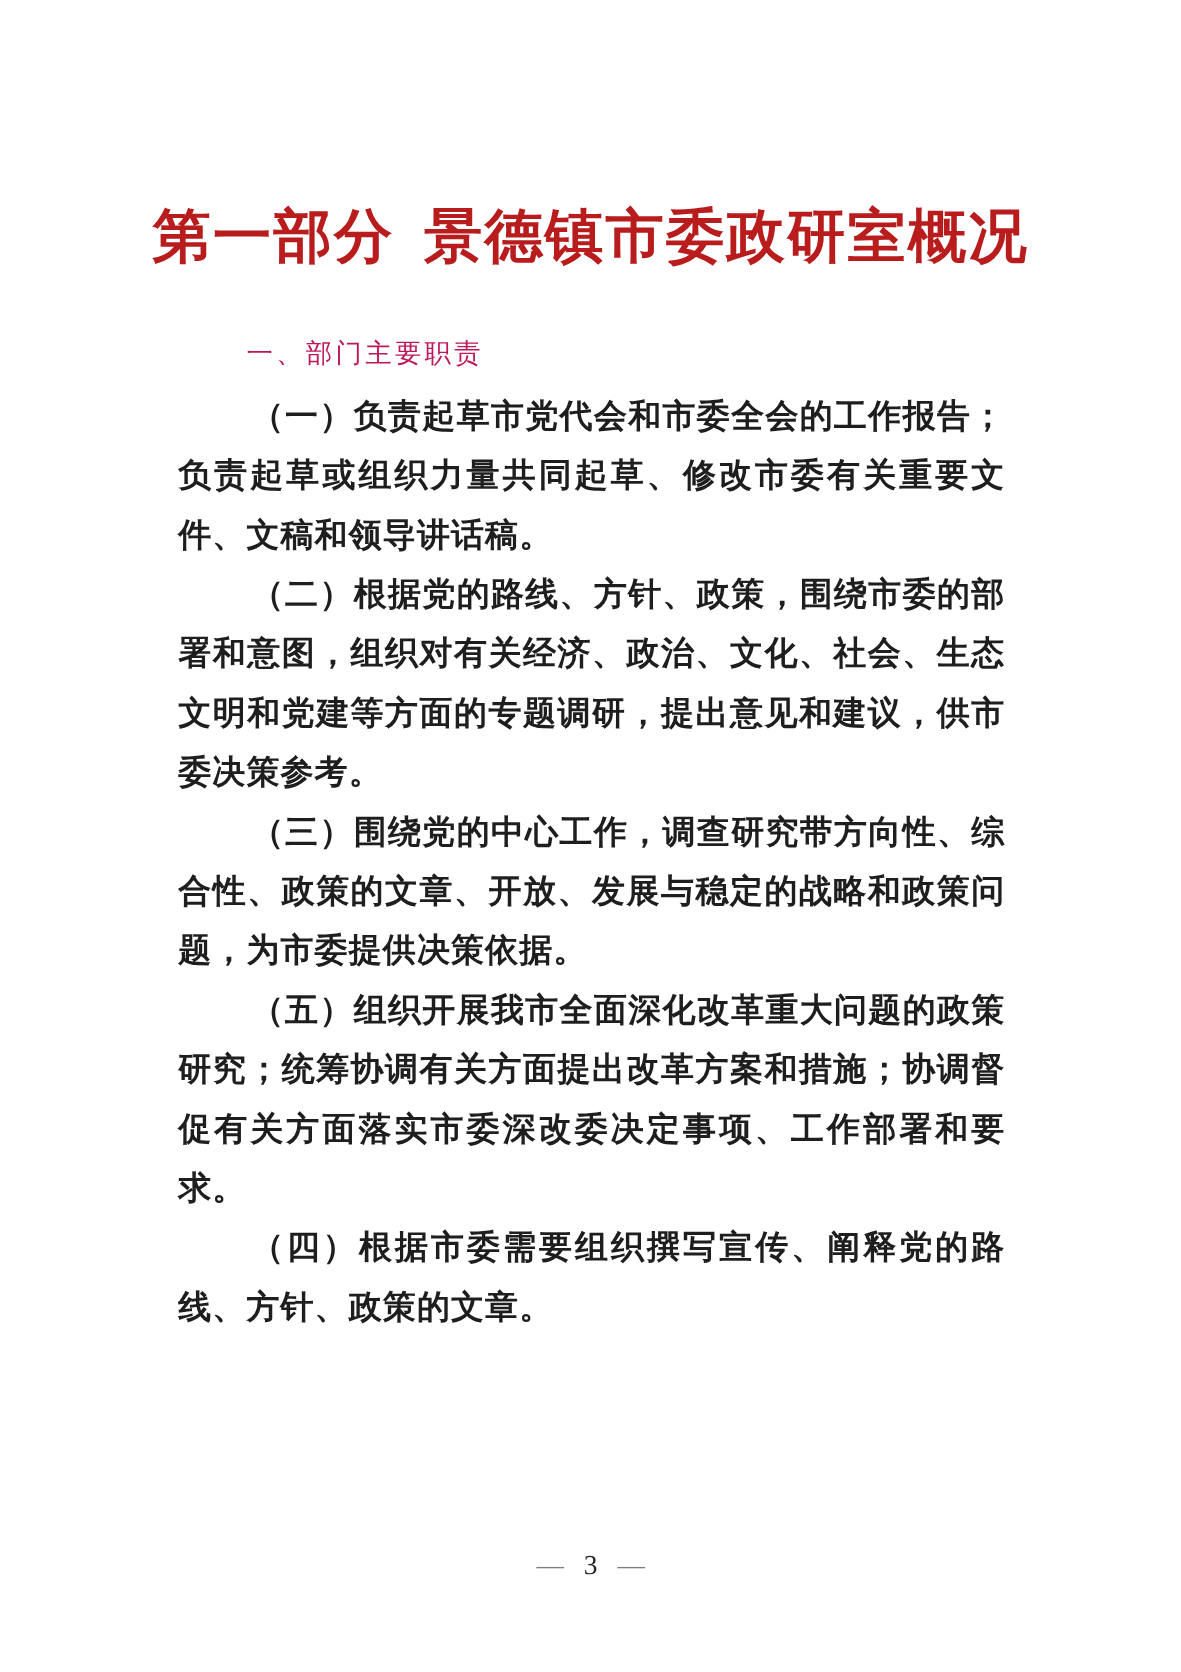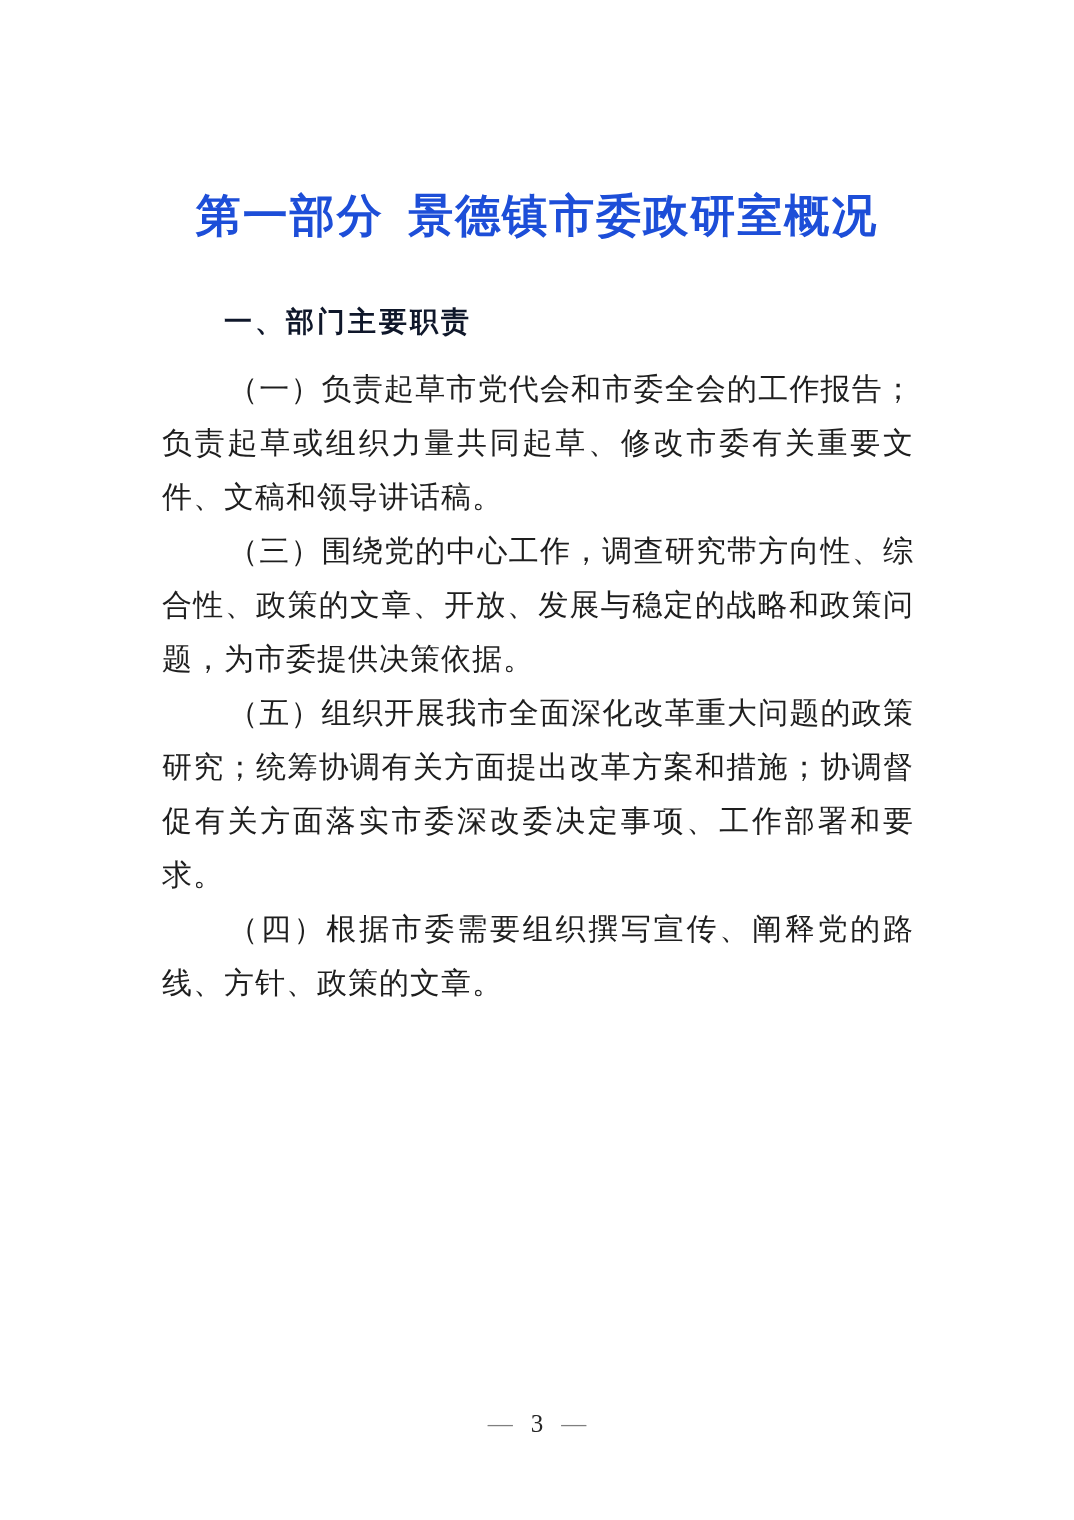--- a/index.html
+++ b/index.html
@@ -17,49 +17,50 @@
     color: #1b1b1b;
   }
   .doc-title {
     position: absolute;
     top: 190px;
     left: 0;
     width: 100%;
     text-align: center;
     font-family: "Liberation Sans", "DejaVu Sans", sans-serif;
     font-weight: bold;
-    font-size: 45px;
+    font-size: 53px;
     line-height: 52px;
     letter-spacing: 2px;
     word-spacing: 10px;
-    color: #1d4ed8;
+    color: #b91c1c;
     white-space: nowrap;
   }
   .section-heading {
     position: absolute;
     top: 297px;
     left: 224px;
     font-family: "Liberation Sans", "DejaVu Sans", sans-serif;
-    font-weight: bold;
-    font-size: 28px;
+    font-weight: normal;
+    font-size: 24px;
     line-height: 50px;
     letter-spacing: 3px;
-    color: #0f172a;
+    color: #be185d;
     white-space: nowrap;
   }
   .body-text {
     position: absolute;
-    top: 362px;
+    top: 352px;
     left: 162px;
     width: 752px;
     font-size: 30px;
     line-height: 54px;
     text-align: justify;
     text-justify: inter-ideograph;
     color: #1e1e1e;
+    font-weight: bold;
   }
   .body-text p {
     margin: 0;
     padding: 0;
     text-indent: 2.2em;
     letter-spacing: 1px;
   }
   .page-footer {
     position: absolute;
     top: 1408px;
@@ -84,20 +85,21 @@
 <body>
 
 <div class="page">
 
   <div class="doc-title">第一部分 景德镇市委政研室概况</div>
 
   <div class="section-heading">一、部门主要职责</div>
 
   <div class="body-text">
     <p>（一）负责起草市党代会和市委全会的工作报告；负责起草或组织力量共同起草、修改市委有关重要文件、文稿和领导讲话稿。</p>
+    <p>（二）根据党的路线、方针、政策，围绕市委的部署和意图，组织对有关经济、政治、文化、社会、生态文明和党建等方面的专题调研，提出意见和建议，供市委决策参考。</p>
     <p>（三）围绕党的中心工作，调查研究带方向性、综合性、政策的文章、开放、发展与稳定的战略和政策问题，为市委提供决策依据。</p>
     <p>（五）组织开展我市全面深化改革重大问题的政策研究；统筹协调有关方面提出改革方案和措施；协调督促有关方面落实市委深改委决定事项、工作部署和要求。</p>
     <p>（四）根据市委需要组织撰写宣传、阐释党的路线、方针、政策的文章。</p>
   </div>
 
   <div class="page-footer">
     <span class="dash">—</span><span class="num">3</span><span class="dash">—</span>
   </div>
 
 </div>

